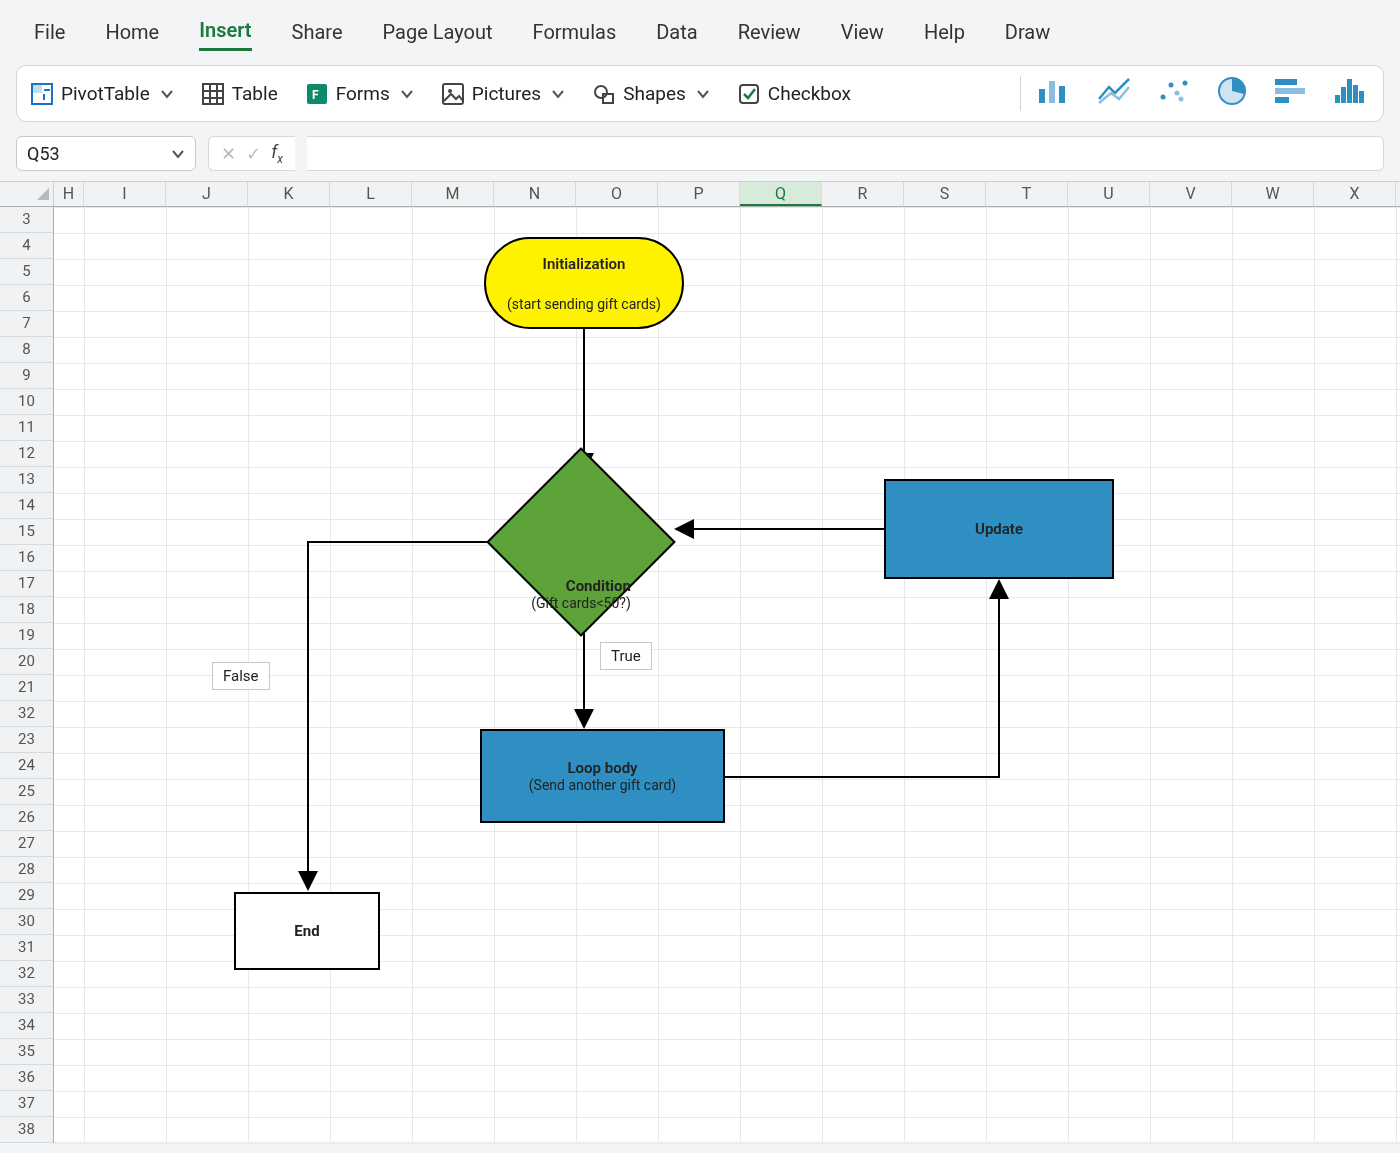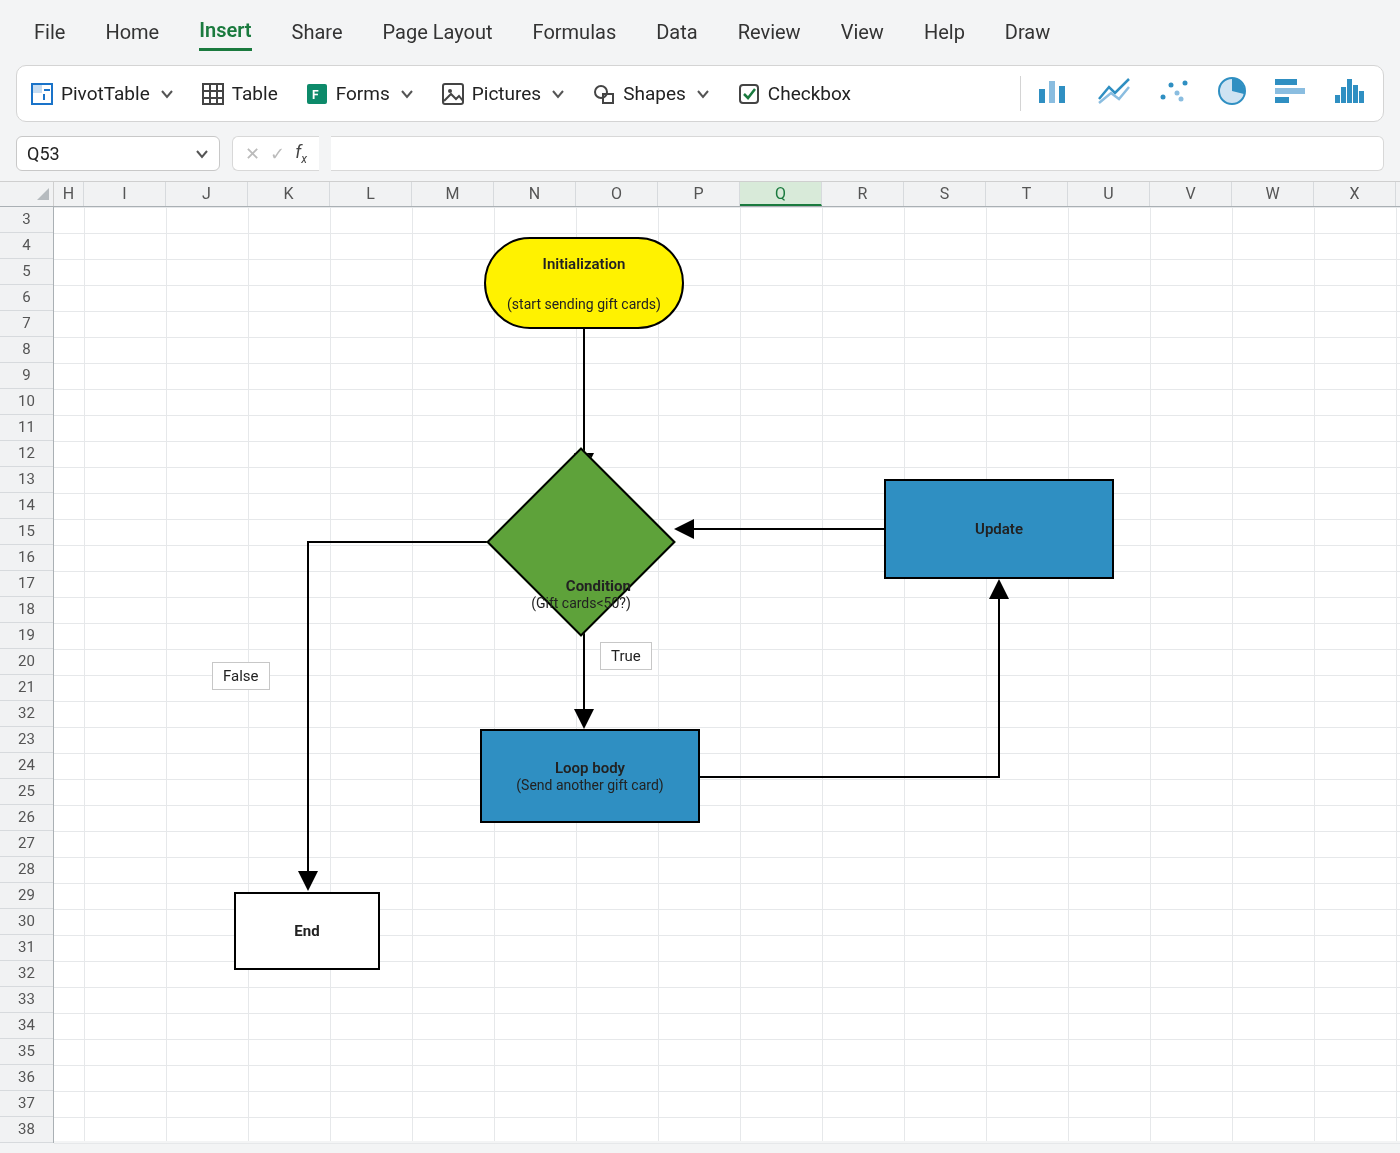--- a/index.html
+++ b/index.html
@@ -64,21 +64,21 @@
   .chart-panel .chart-btn { cursor:pointer; }
 
   
   .fx-row {
     margin: 14px 16px 0 16px;
     display: flex;
     gap: 12px;
     align-items: stretch;
   }
   .name-box {
-    width: 204px;
+    width: 180px;
     display: flex;
     align-items: center;
     justify-content: space-between;
     background: #fff;
     border: 1px solid #c8c8c8;
     border-radius: 6px;
     padding: 6px 10px;
     font-size: 18px;
   }
   .fx-controls {
@@ -211,21 +211,21 @@
   .cond-text .sub{font-weight:400;font-size:14px;}
   .shape.update {
     left:830px; top:272px;
     width:230px; height:100px;
     background:#2f8fc2;
     border:2px solid #000;
     font-size:15px;
   }
   .shape.loop {
     left:426px; top:522px;
-    width:220px; height:94px;
+    width:245px; height:94px;
     background:#2f8fc2;
     border:2px solid #000;
   }
   .shape.end {
     left:180px; top:685px;
     width:146px; height:78px;
     background:#fff;
     border:2px solid #000;
     font-weight:700;
   }

